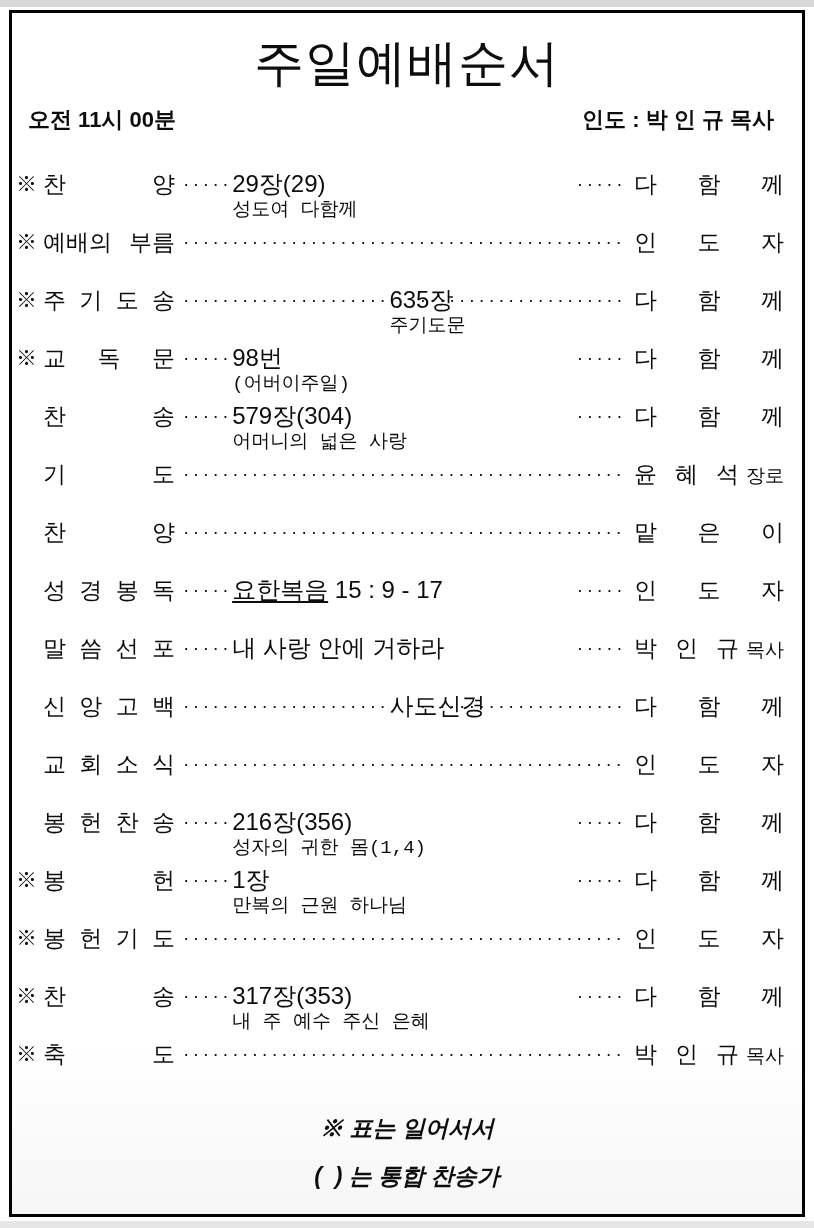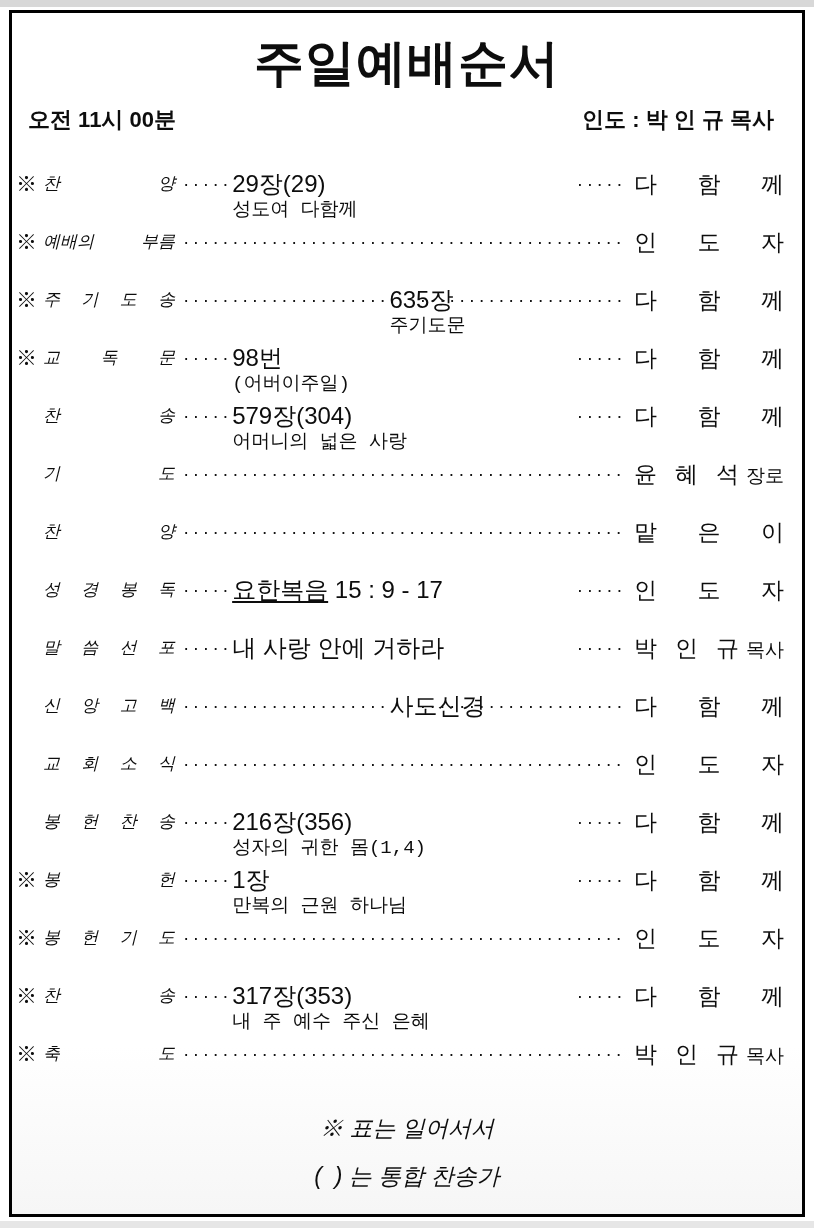--- a/index.html
+++ b/index.html
@@ -25,21 +25,21 @@
     margin: 3px 9px 4px 9px;
     height: 1207px;
     border: 3px solid #000000;
     background: linear-gradient(to bottom, #ffffff 0 86%, #f6f6f6 100%);
     overflow: hidden;
   }
   .page-title {
     margin: 22px 0 0 0;
     text-align: center;
     font-size: 50px;
-    font-weight: 700;
+    font-weight: 400;
     letter-spacing: 1px;
     line-height: 56px;
   }
   .header-row {
     display: flex;
     justify-content: space-between;
     align-items: baseline;
     margin-top: 14px;
     padding: 0 28px 0 16px;
     font-weight: bold;
@@ -60,25 +60,24 @@
   .marker {
     display: block;
     width: 27px;
     font-size: 21px;
     line-height: 30px;
     text-align: left;
   }
   .label {
     display: block;
     width: 132px;
-    font-size: 17px;
+    font-size: 23px;
     line-height: 30px;
     text-align: justify;
     text-align-last: justify;
-    font-style: italic;
   }
   .mid {
     flex: 1;
     min-width: 0;
     display: flex;
     align-items: flex-start;
   }
   .dots {
     font-size: 19px;
     line-height: 30px;
@@ -131,21 +130,21 @@
   }
   .ptitle {
     font-size: 19px;
     line-height: 30px;
     margin-left: 7px;
     white-space: nowrap;
   }
   .footnotes {
     margin-top: 16px;
     text-align: center;
-    font-weight: normal;
+    font-weight: bold;
     font-style: italic;
   }
   .footnote {
     font-size: 23px;
     line-height: 30px;
     white-space: pre-wrap;
   }
   .footnote + .footnote {
     margin-top: 18px;
   }

